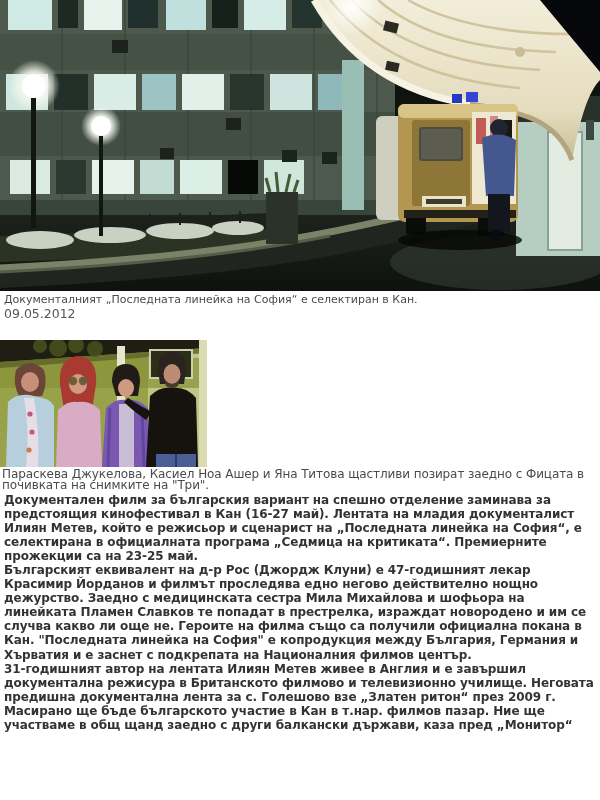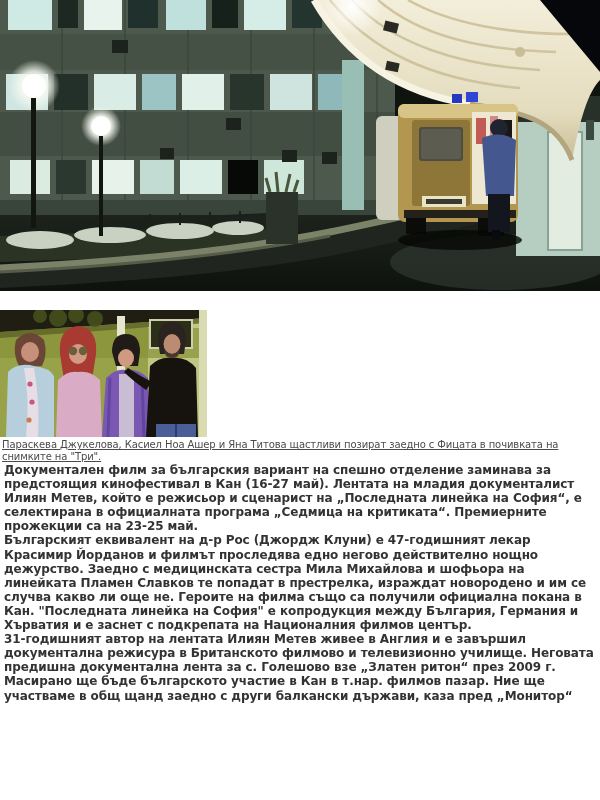--- a/index.html
+++ b/index.html
@@ -20,23 +20,22 @@
   }
   .byline{
     font-size:12.5px;color:#565656;margin:11px 4px 0 4px;line-height:14px;
   }
   .date{
     font-size:12.5px;color:#565656;margin:0 4px 0 4px;line-height:14px;
   }
   .photo-second{width:207px;height:127px;display:block;margin:19px 0 0 0;}
   .photo-second svg{display:block;}
   .caption2{
-    font-size:10px;color:#4b4b4b;margin:2px 4px 1px 2px;line-height:11.5px;
+    font-size:12px;color:#4b4b4b;margin:2px 4px 1px 2px;line-height:11.5px;
     letter-spacing:-0.1px;
-    text-decoration:underline;
   }
   .article-body{margin:1px 4px 0 4px;}
   .article-body p{
     margin:0;font-size:12px;font-weight:700;color:#333333;
     line-height:14.1px;letter-spacing:-0.1px;
   }
 </style>
 </head>
 <body>
 
@@ -222,21 +221,23 @@
 
       <g>
         <circle cx="499" cy="128" r="9" fill="#1f2430"></circle>
         <path d="M482,138 Q500,130 516,140 L514,196 L486,196 Z" fill="#44578e"></path>
         <rect x="488" y="194" width="22" height="38" fill="#14161d"></rect>
         <rect x="492" y="230" width="8" height="10" fill="#0a0b0e"></rect>
       </g>
     </svg>
   </div>
 
-
+  <div class="caption">Документалният „Последната линейка на София“ е селектиран в Кан.</div>
+
+  <div class="date">09.05.2012</div>
 
   <div class="photo-second">
     <svg width="207" height="127" viewBox="0 0 207 127" xmlns="http://www.w3.org/2000/svg">
 
       <rect x="0" y="0" width="207" height="127" fill="#98a249"></rect>
       <rect x="148" y="0" width="59" height="127" fill="#bfc783"></rect>
       <rect x="0" y="18" width="207" height="30" fill="#879238" opacity="0.7"></rect>
 
       <path d="M0,0 L207,0 L207,8 L0,22 Z" fill="#201d12"></path>
       <path d="M0,22 L207,8 L207,13 L0,28 Z" fill="#5d6227" opacity="0.8"></path>

